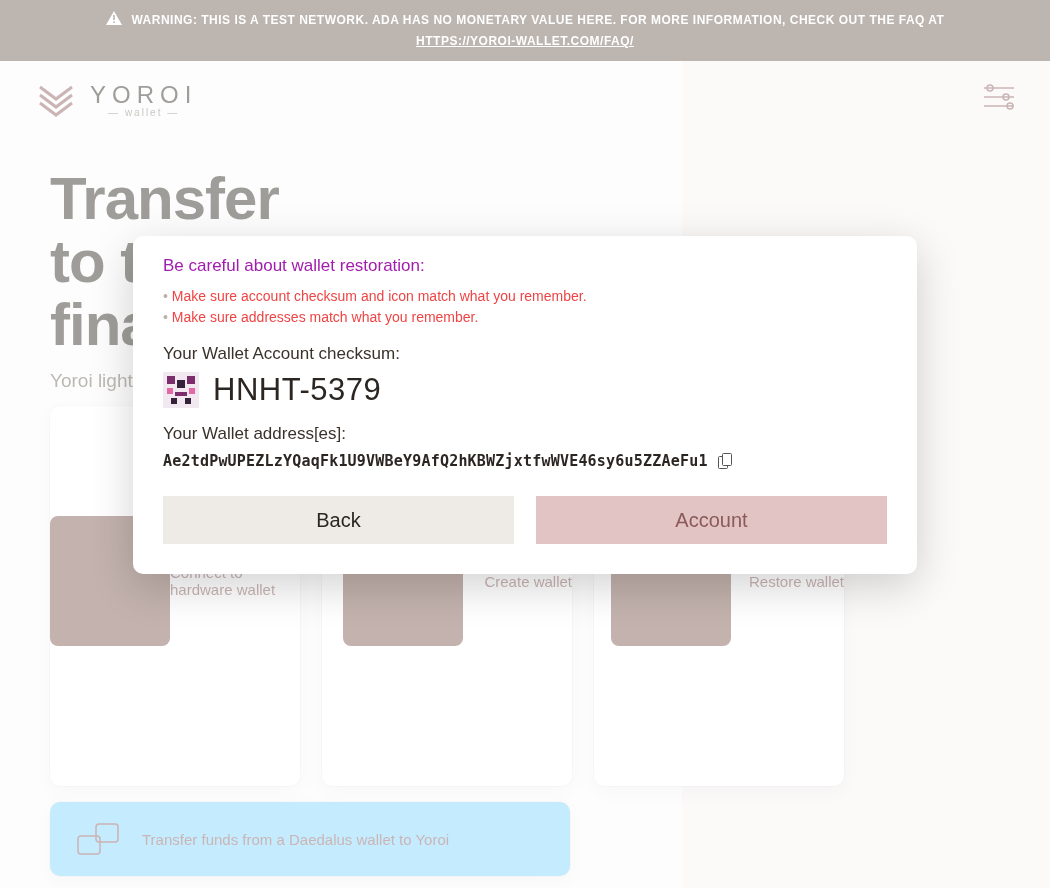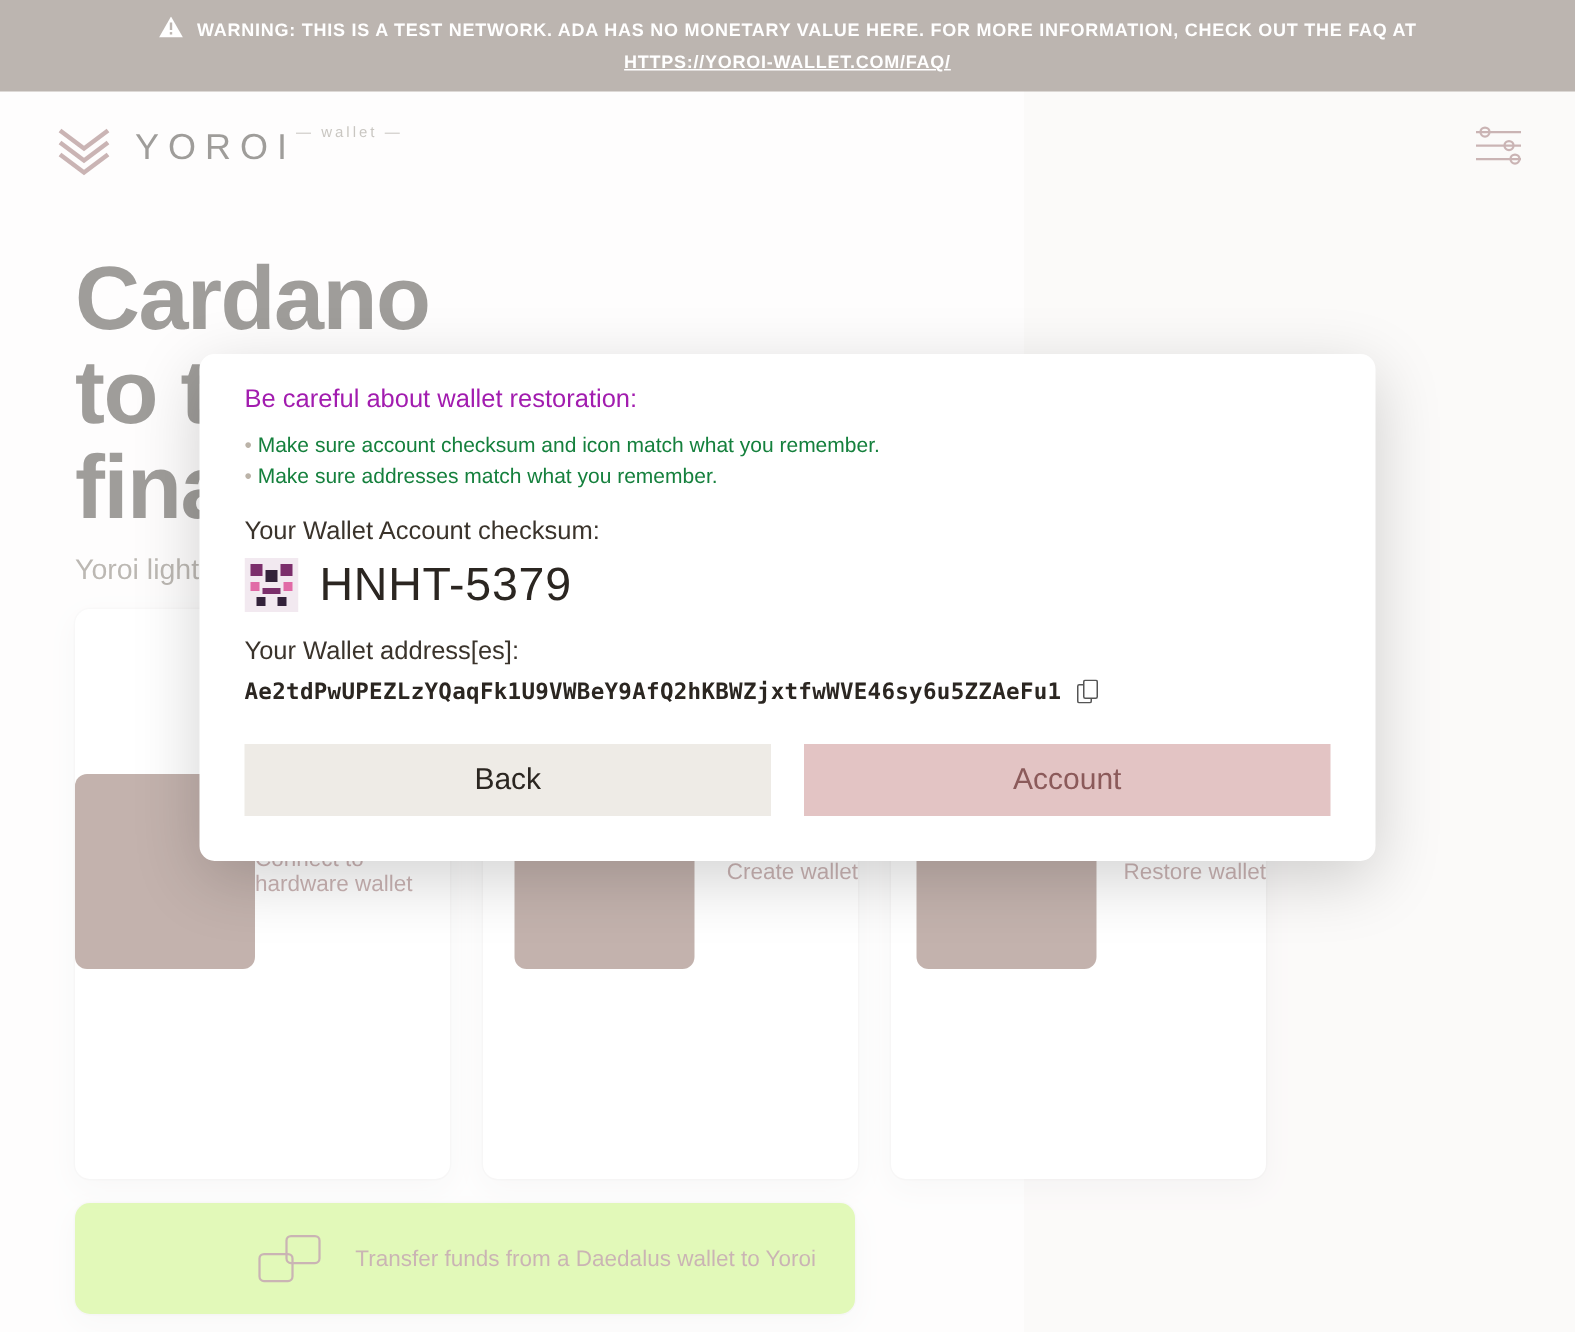--- a/index.html
+++ b/index.html
@@ -48,21 +48,21 @@
   .header {
     display:flex;
     align-items:center;
     justify-content:space-between;
     padding: 18px 36px;
     position: relative;
   }
   .logo { display:flex; align-items:center; gap:14px; }
   .logo-mark svg { display:block; }
   .logo-text {
-    display:flex; 
+    display:flex; flex-direction:column;
     font-family: "Arial", sans-serif;
   }
   .logo-main {
     font-size: 24px;
     letter-spacing: 6px;
     font-weight: 400;
     color: var(--text);
   }
   .logo-sub {
     font-size: 10px;
@@ -121,28 +121,27 @@
     position:relative;
   }
   .card-label {
     color: var(--accent);
     font-weight: 500;
     font-size: 15px;
   }
   .transfer-row {
     margin: 16px 50px 0 50px;
     width:520px;
-    background:#bef264;
+    background:#7dd3fc;
     border-radius:10px;
     box-shadow: 0 0 0 1px rgba(0,0,0,0.03), 0 6px 20px rgba(0,0,0,0.06);
     padding:20px 26px;
     display:flex;
     align-items:center;
     gap:22px;
-    justify-content:flex-end;
   }
   .transfer-icon { width:44px;height:34px; }
   .transfer-label { color: var(--accent); font-size:15px; }
 
   
   .backdrop {
     position:absolute;
     inset:0;
     background: rgba(255,255,255,0.55);
     display:flex;
@@ -177,21 +176,21 @@
     letter-spacing: 0.3px;
   }
   .care-heading {
     font-size: 17px;
     color:#a21caf;
     margin-bottom: 10px;
   }
   .bullets { list-style:none; margin-bottom: 16px; }
   .bullets li {
     font-size: 14px;
-    color: #15803d;
+    color: #ef4444;
     line-height: 1.5;
     padding-left: 0;
   }
   .bullets li::before {
     content: "• ";
     color:#BBB3A8;
   }
   .sec-label {
     font-size: 17px;
     color:#3A332B;
@@ -285,21 +284,21 @@
       <line x1="0" y1="13" x2="30" y2="13" stroke="#8B5A5A" stroke-width="1.5"></line>
       <circle cx="22" cy="13" r="3" fill="none" stroke="#8B5A5A" stroke-width="1.5"></circle>
       <line x1="0" y1="22" x2="30" y2="22" stroke="#8B5A5A" stroke-width="1.5"></line>
       <circle cx="26" cy="22" r="3" fill="none" stroke="#8B5A5A" stroke-width="1.5"></circle>
     </svg>
   </span>
 </div>
 
 <div class="hero">
   <h1>
-    <span>Cardano</span><br>
+    <span>Transfer</span><br>
     <span>to the</span><br>
     <span>financial</span>
   </h1>
   <p class="subtitle">Yoroi light wallet for Cardano</p>
 </div>
 
 <div class="cards">
   <div class="card">
     <div class="card-img">
         <div class="card-img-inner"></div>

